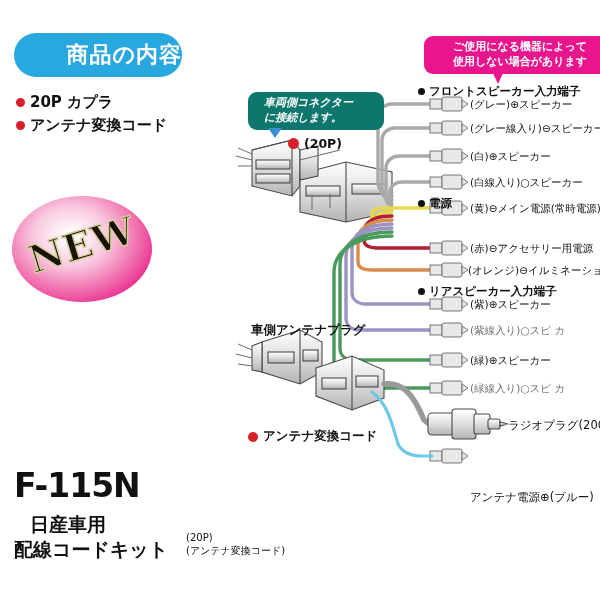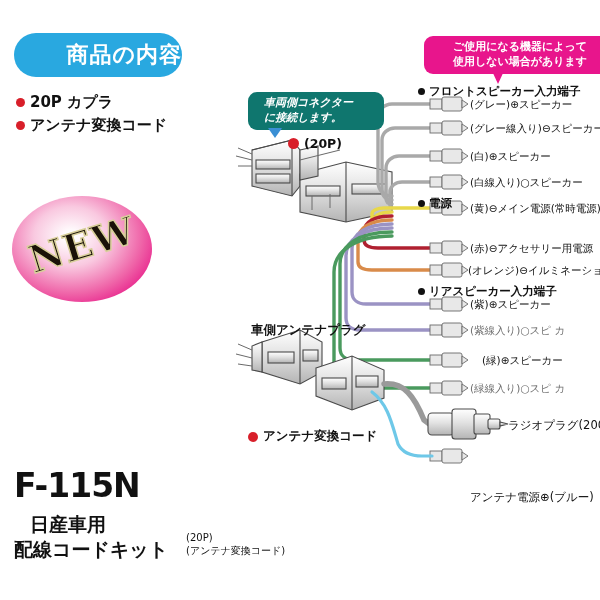--- a/index.html
+++ b/index.html
@@ -242,21 +242,21 @@
 <div class="abs wlabel" style="left:470px;top:122px;">(グレー線入り)⊖スピーカー</div>
 <div class="abs wlabel" style="left:470px;top:150px;">(白)⊕スピーカー</div>
 <div class="abs wlabel" style="left:470px;top:176px;">(白線入り)○スピーカー</div>
 
 <div class="abs wlabel" style="left:470px;top:202px;">(黄)⊖メイン電源(常時電源)</div>
 <div class="abs wlabel" style="left:470px;top:242px;">(赤)⊖アクセサリー用電源</div>
 <div class="abs wlabel" style="left:468px;top:264px;">(オレンジ)⊖イルミネーション用電源</div>
 
 <div class="abs wlabel" style="left:470px;top:298px;">(紫)⊕スピーカー</div>
 <div class="abs wlabel faded" style="left:470px;top:324px;">(紫線入り)○スピ  カ</div>
-<div class="abs wlabel" style="left:470px;top:354px;margin-left:12px;">(緑)⊕スピーカー</div>
+<div class="abs wlabel" style="left:470px;top:354px;">(緑)⊕スピーカー</div>
 <div class="abs wlabel faded" style="left:470px;top:382px;">(緑線入り)○スピ  カ</div>
 
 <div class="abs plabel" style="left:251px;top:322px;">車側アンテナプラグ</div>
 <div class="abs plabel red" style="left:248px;top:428px;justify-content:flex-end;">
   <span class="rdot" style="width:10px;height:10px;"></span>
   <span>アンテナ変換コード</span>
 </div>
 
 <div class="abs wlabel" style="left:508px;top:418px;font-size:11.5px;">ラジオプラグ(200mm)</div>
 <div class="abs wlabel" style="left:470px;top:450px;font-size:11.5px;margin-top:40px;">アンテナ電源⊕(ブルー)</div>

